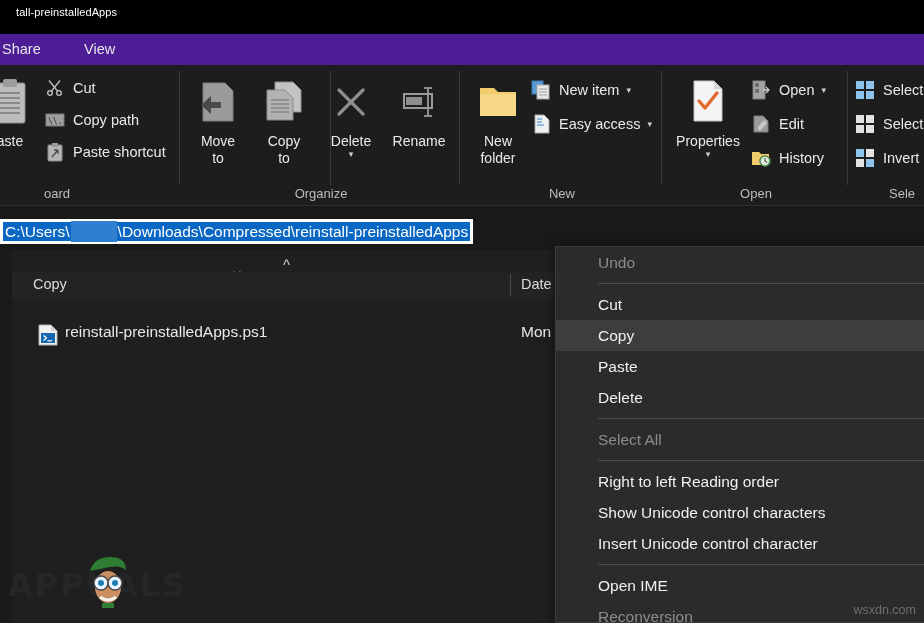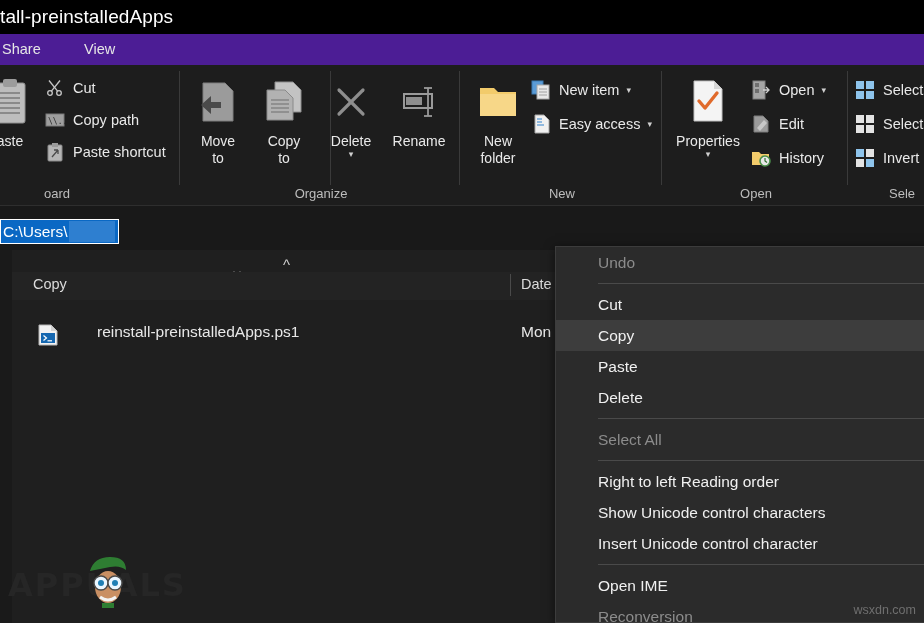--- a/index.html
+++ b/index.html
@@ -11,22 +11,22 @@
     color: #e8e8e8;
   }
   #app { position: relative; width: 924px; height: 623px; background: #1f1f1f; }
 
   
   .titlebar {
     position: absolute; left: 0; top: 0; width: 924px; height: 34px;
     background: #000000;
   }
   .titlebar .title {
-    position: absolute; left: 0px; top: 6px;
-    font-size: 19px; color: #ffffff; white-space: nowrap;
+    position: absolute; left: 16px; top: 6px;
+    font-size: 11px; color: #ffffff; white-space: nowrap;
     letter-spacing: 0.1px;
   }
 
   
   .tabbar {
     position: absolute; left: 0; top: 34px; width: 924px; height: 31px;
     background: #4c1d95;
   }
   .tab {
     position: absolute; top: 5px; font-size: 14.5px; color: #e6e6e6;
@@ -72,21 +72,21 @@
   .smbtn .sl { font-size: 14.5px; color: #e9e9e9; }
   .smbtn .scaret { font-size: 9px; color: #cfcfcf; margin-left: 7px; }
 
   
   .addrrow {
     position: absolute; left: 0; top: 206px; width: 924px; height: 44px;
     background: #191919;
   }
   .addrbox {
     position: absolute; left: 0px; top: 13px; height: 25px;
-    background: #0a68c4; border: 1px solid #ffffff;
+    background: #0a68c4; border: 3px solid #ffffff;
     display: flex; align-items: center; padding: 0 2px;
     max-width: 540px;
   }
   .addrbox .seg { font-size: 15.5px; color: #ffffff; white-space: nowrap; }
   .addrbox .redact {
     display: inline-block; width: 46px; height: 21px;
     background: #2e7fd0; margin: 0 1px; vertical-align: middle;
   }
 
   
@@ -123,21 +123,20 @@
   .filerow {
     position: absolute; left: 12px; top: 72px; width: 912px; height: 26px;
     cursor: default;
   }
   .filerow .fico {
     position: absolute; left: 25px; top: 2px; width: 22px; height: 22px;
   }
   .filerow .fname {
     position: absolute; left: 53px; top: 1px; font-size: 15.5px; color: #e8e8e8;
     white-space: nowrap;
-    margin-left: 32px;
   }
   .filerow .fdate {
     position: absolute; left: 509px; top: 1px; font-size: 15.5px; color: #e8e8e8;
     white-space: nowrap;
   }
 
   
   .ctxmenu {
     position: absolute; left: 555px; top: 246px; width: 408px; height: 377px;
     background: #2b2b2b;
@@ -442,20 +441,21 @@
         <span class="sl">Invert</span>
       </div>
       <div class="grp-label" style="left:-8px;">Sele</div>
     </div>
   </div>
 
   <div class="addrrow">
     <div class="addrbox">
       <span class="seg">C:\Users\</span>
       <span class="redact"></span>
+      <span class="seg">\Downloads\Compressed\reinstall-preinstalledApps</span>
     </div>
   </div>
 
   <div class="listpane">
     <div class="navpane-edge"></div>
     <div class="dots">··</div>
     <div class="ribbon-collapse">^</div>
 
     <div class="colhdr">
       <div class="divider"></div>

